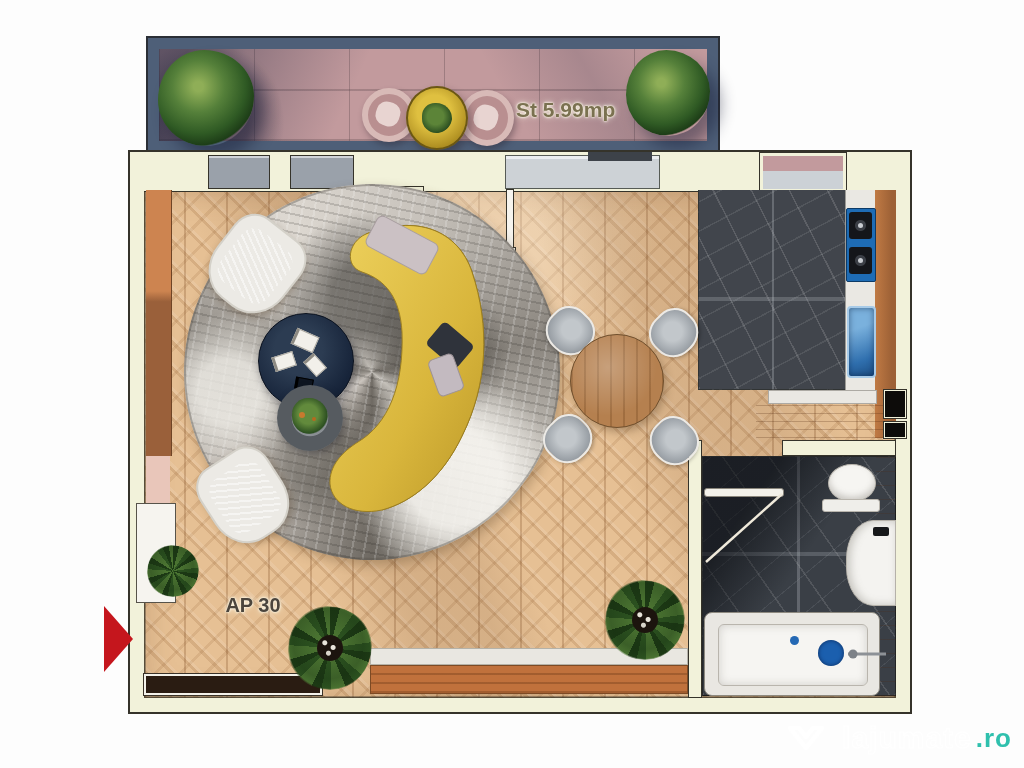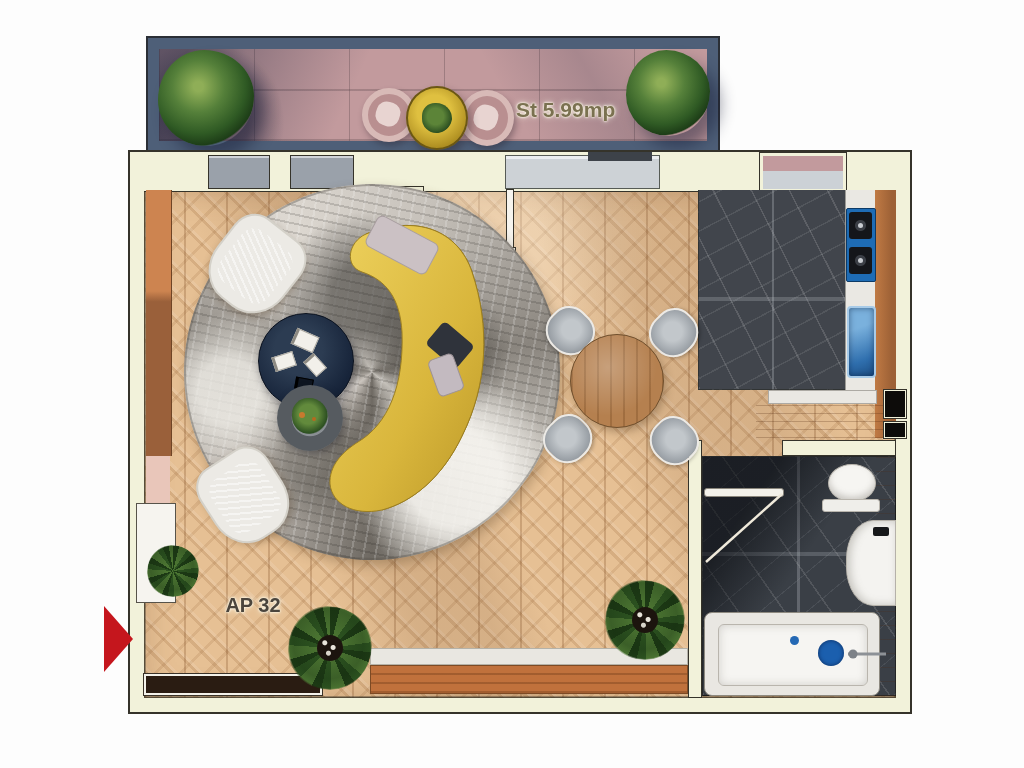--- a/index.html
+++ b/index.html
@@ -348,17 +348,24 @@
     <path d="M 366,234 C 416,214 458,230 472,272 C 490,326 488,384 462,436 C 442,478 412,502 382,510 C 354,516 332,504 330,484 C 329,466 342,452 358,442 C 388,424 404,386 402,332 C 400,298 386,280 362,272 C 344,266 348,242 366,234 Z" fill="url(#sofaGrad)" stroke="#9c7f22" stroke-width="1"></path>
     <rect x="368" y="228" width="68" height="34" rx="6" transform="rotate(28 402 245)" fill="#cbc1c4" stroke="#a89ea0" stroke-width="1"></rect>
     <rect x="430" y="330" width="40" height="30" rx="5" transform="rotate(40 450 345)" fill="#2f333b"></rect>
     <rect x="427" y="362" width="38" height="26" rx="5" transform="rotate(70 446 375)" fill="#c3bac0" stroke="#9d9398" stroke-width="1"></rect>
     <line x1="782" y1="494" x2="706" y2="562" stroke="#efe9da" stroke-width="2.5"></line>
     <line x1="848" y1="654" x2="886" y2="654" stroke="#8d9196" stroke-width="3"></line>
     <circle cx="853" cy="654" r="4.5" fill="#7d8288"></circle>
   </svg>
 
   <div class="abs ap-label">
-    <div>AP 32</div>
-  </div>
-
+    <div>AP 30</div>
+  </div>
+
+  <div class="abs watermark">
+    <svg width="56" height="44" viewBox="0 0 56 44">
+      <path d="M8,12 L24,32 L40,12 L31,12 L24,21 L17,12 Z" fill="none" stroke="rgba(255,255,255,0.8)" stroke-width="4.5" stroke-linejoin="round"></path>
+    </svg>
+    <span class="wm-text">lajumate</span>
+    <span class="wm-text wm-tld">.ro</span>
+  </div>
 
 </div>
 
 </body></html>

